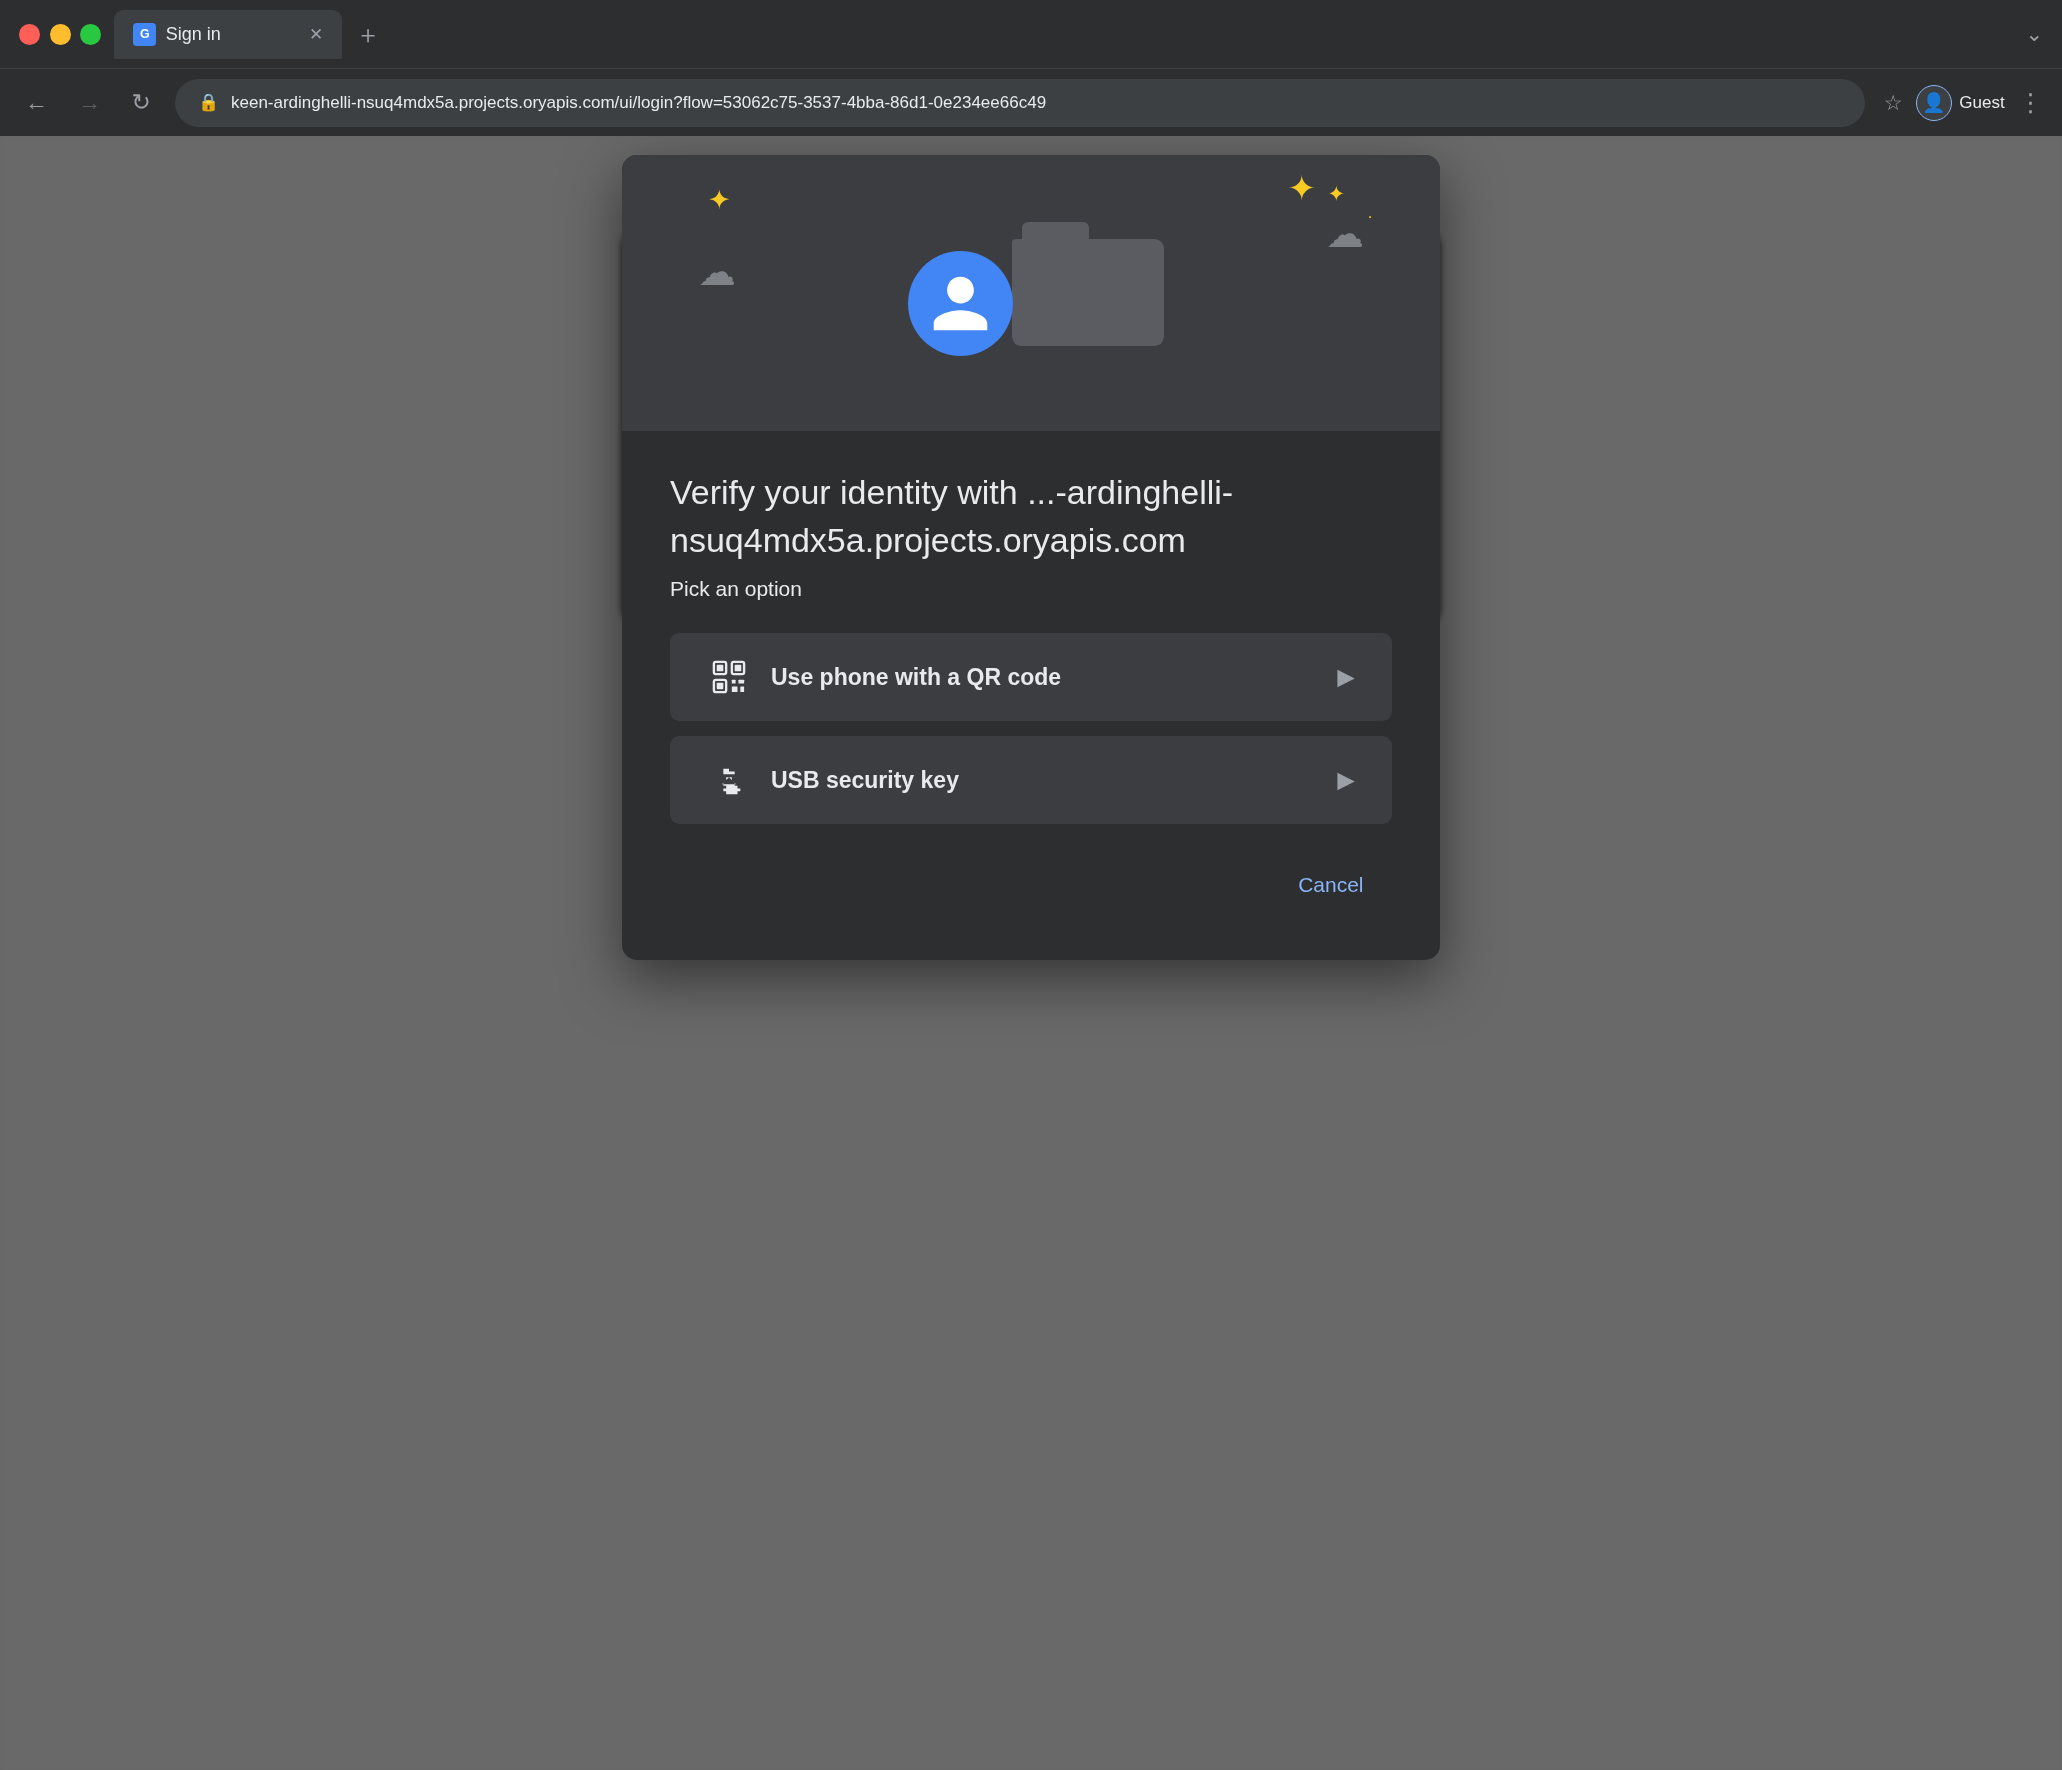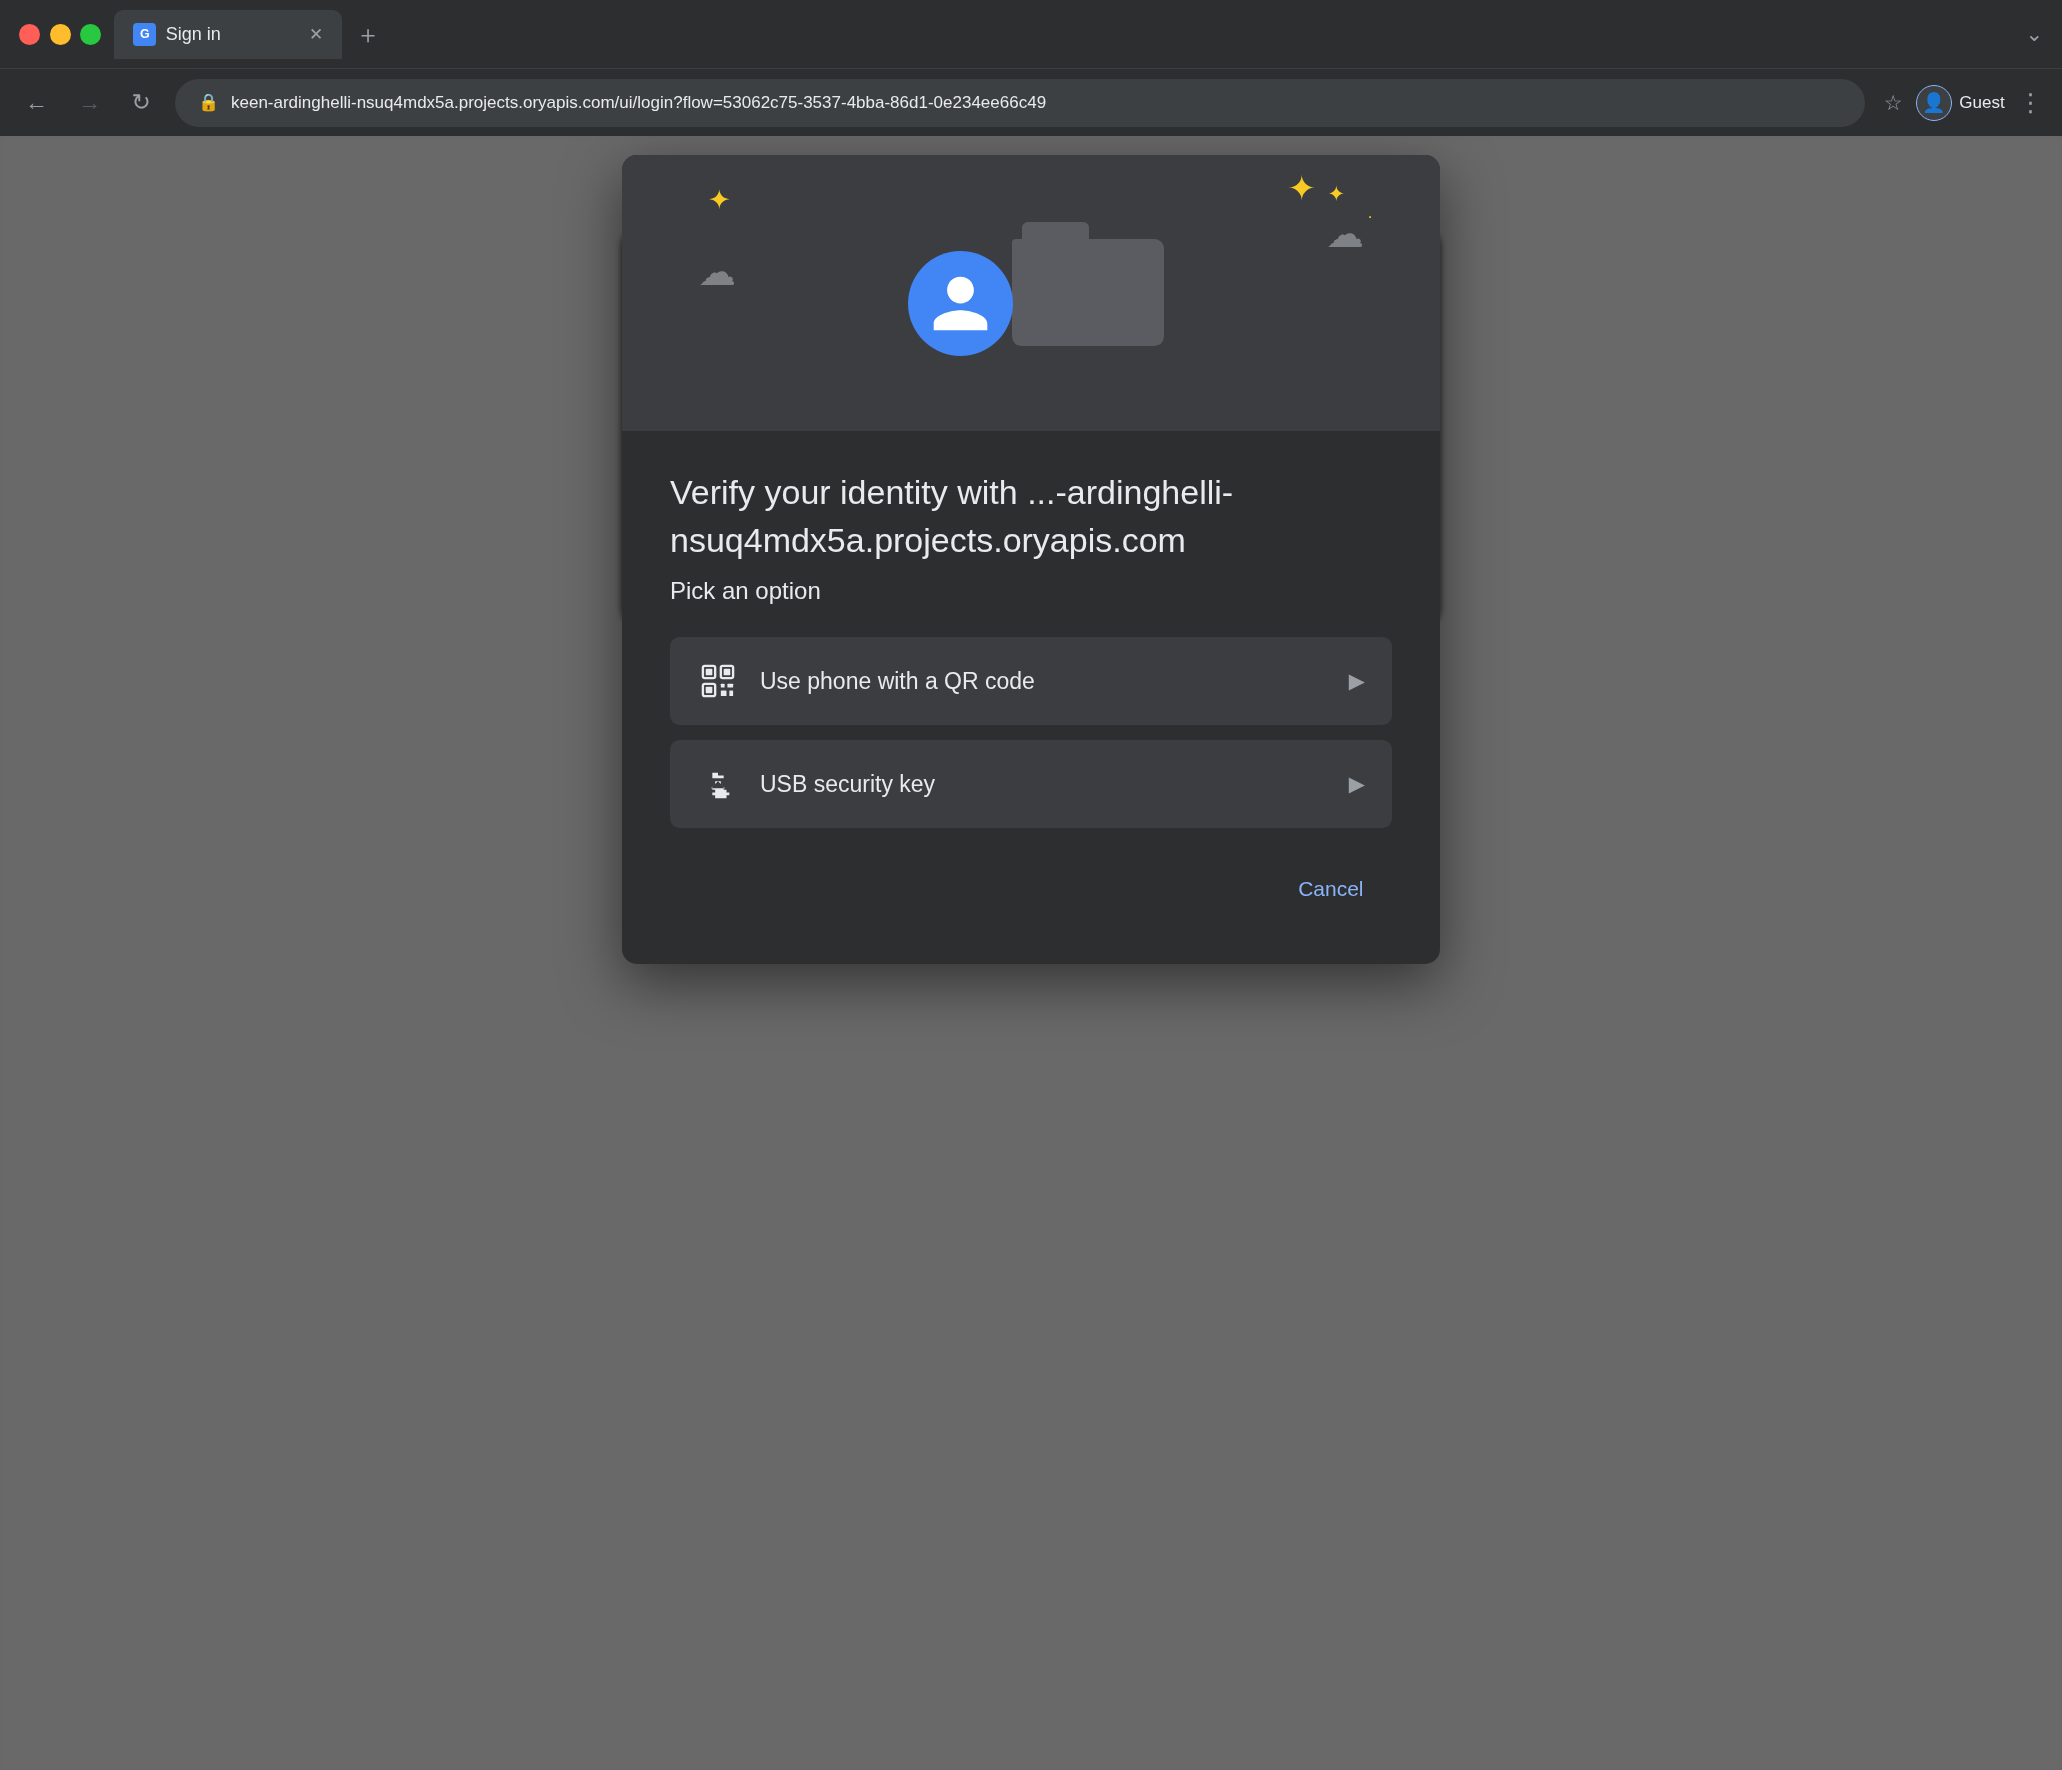--- a/index.html
+++ b/index.html
@@ -386,35 +386,36 @@
     .modal-title {
       color: #e8eaed;
       font-size: 34px;
       font-weight: 400;
       line-height: 1.4;
       margin-bottom: 13.3px;
     }
 
     .modal-subtitle {
       color: #e8eaed;
-      font-size: 24px;
+      font-size: 21px;
       margin-bottom: 32px;
     }
 
     
     .option-row {
       background: #3c3d40;
       border-radius: 9.5px;
-      padding: 23px 27px;
+      padding: 23px 38px;
       display: flex;
       align-items: center;
       gap: 21px;
       cursor: pointer;
       margin-bottom: 15px;
       transition: background 0.15s;
+      font-weight: bold;
     }
 
     .option-icon {
       width: 42px;
       height: 42px;
       display: flex;
       align-items: center;
       justify-content: center;
       color: #e8eaed;
       font-size: 27px;

